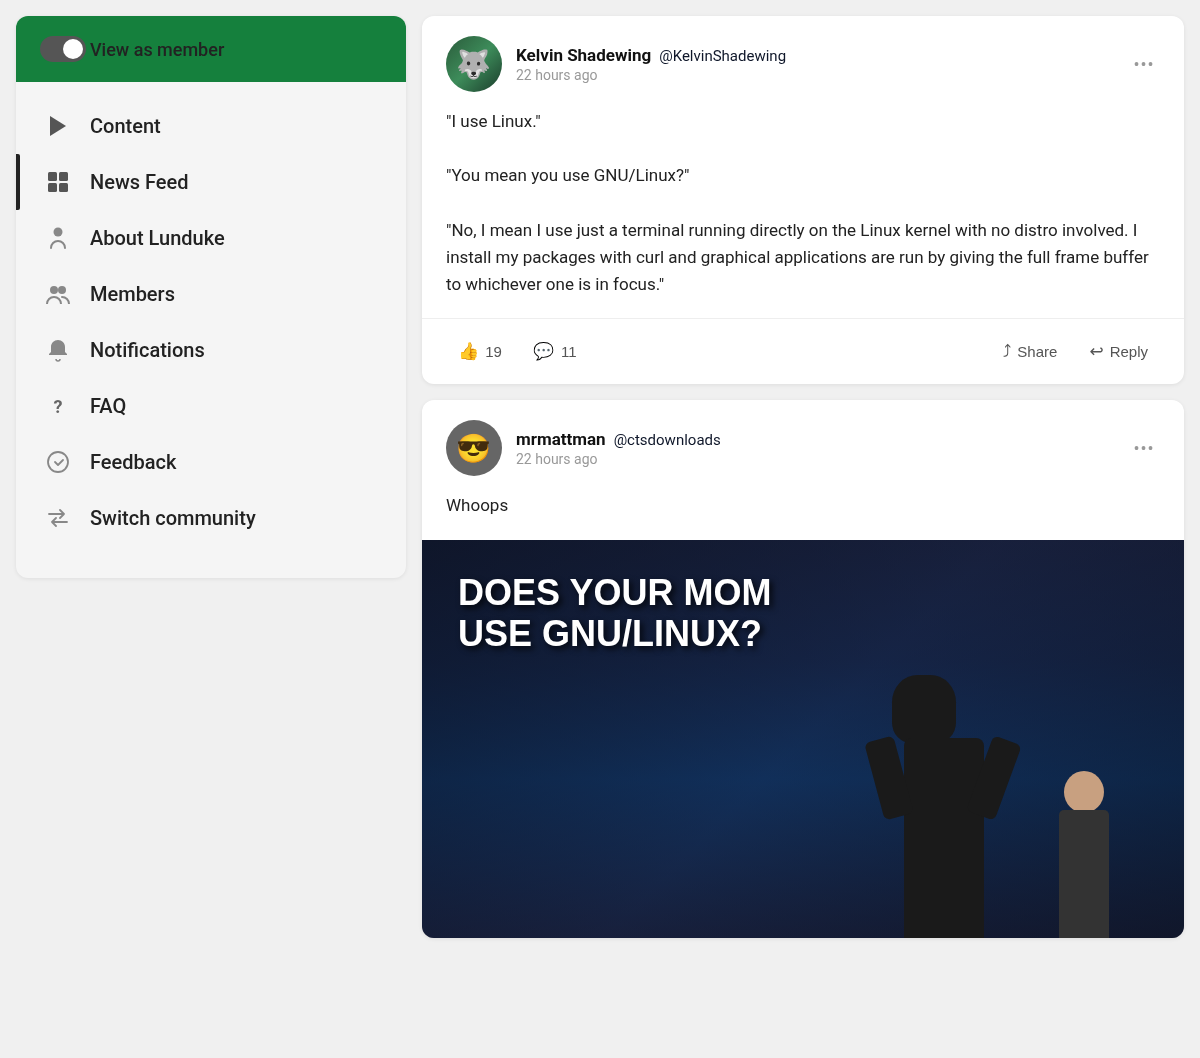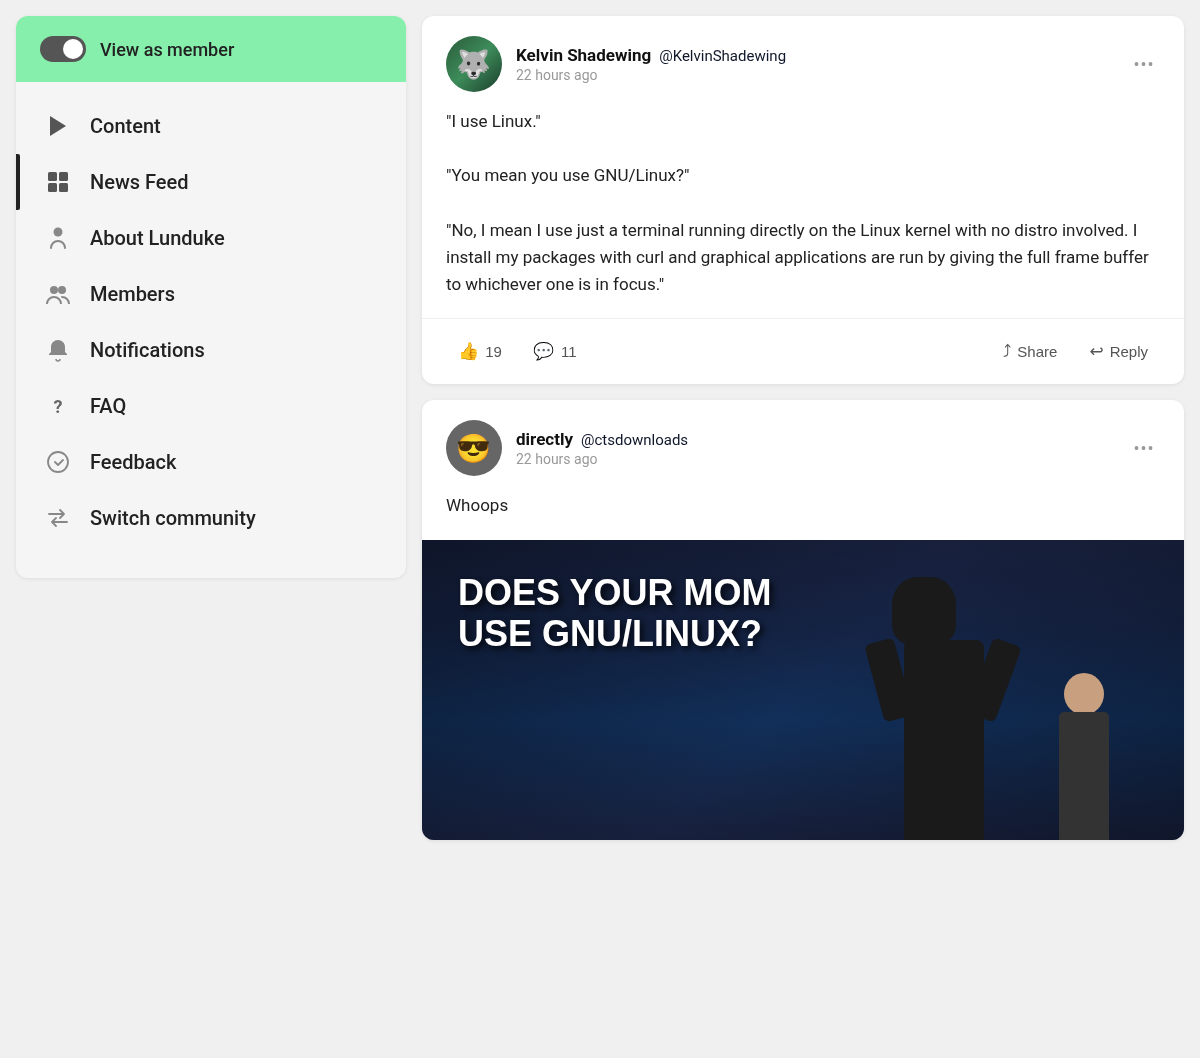--- a/index.html
+++ b/index.html
@@ -20,22 +20,22 @@
       margin: 16px;
       padding: 0 0 24px 0;
       box-shadow: 0 1px 4px rgba(0,0,0,0.08);
       height: fit-content;
     }
 
     .sidebar-header {
       padding: 20px 24px;
       display: flex;
       align-items: center;
-      gap: 14px;
-      background: #86efac;
+      gap: 4px;
+      background: #15803d;
       border-radius: 12px 12px 0 0;
       margin-bottom: 8px;
     }
 
     .toggle {
       width: 46px;
       height: 26px;
       background: #555;
       border-radius: 13px;
       position: relative;
@@ -218,21 +218,21 @@
       flex: 1;
     }
 
     .action-icon {
       font-size: 17px;
     }
 
     
     .meme-image {
       width: 100%;
-      height: 300px;
+      height: 398px;
       background: linear-gradient(180deg, #1a1a2e 0%, #16213e 30%, #0f3460 60%, #1a1a2e 100%);
       display: flex;
       flex-direction: column;
       align-items: flex-start;
       justify-content: flex-start;
       padding: 32px 36px;
       position: relative;
       overflow: hidden;
     }
 
@@ -429,21 +429,21 @@
         <span>Reply</span>
       </button>
     </div>
   </article>
 
   <article class="post-card">
     <div class="post-header">
       <div class="avatar avatar-mrmattman">😎</div>
       <div class="post-meta">
         <div class="post-author-line">
-          <span class="post-author-name">directly</span>
+          <span class="post-author-name">mrmattman</span>
           <span class="post-author-handle">@ctsdownloads</span>
         </div>
         <div class="post-time">22 hours ago</div>
       </div>
       <div class="post-menu-btn">•••</div>
     </div>
     <div class="post-body">
       <p>Whoops</p>
     </div>
     <div class="meme-image">

